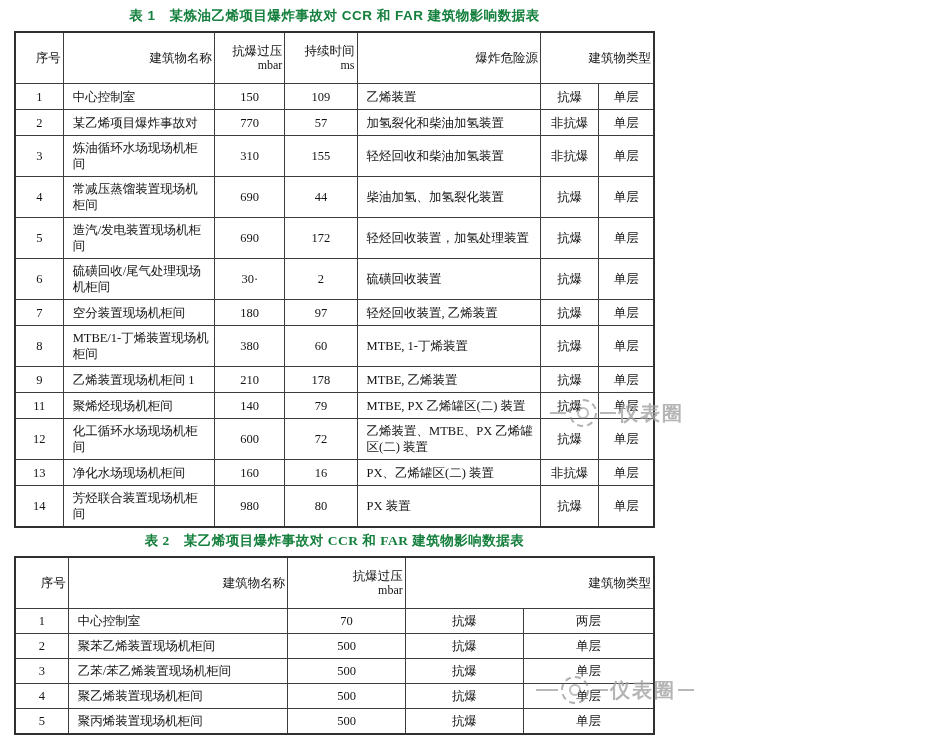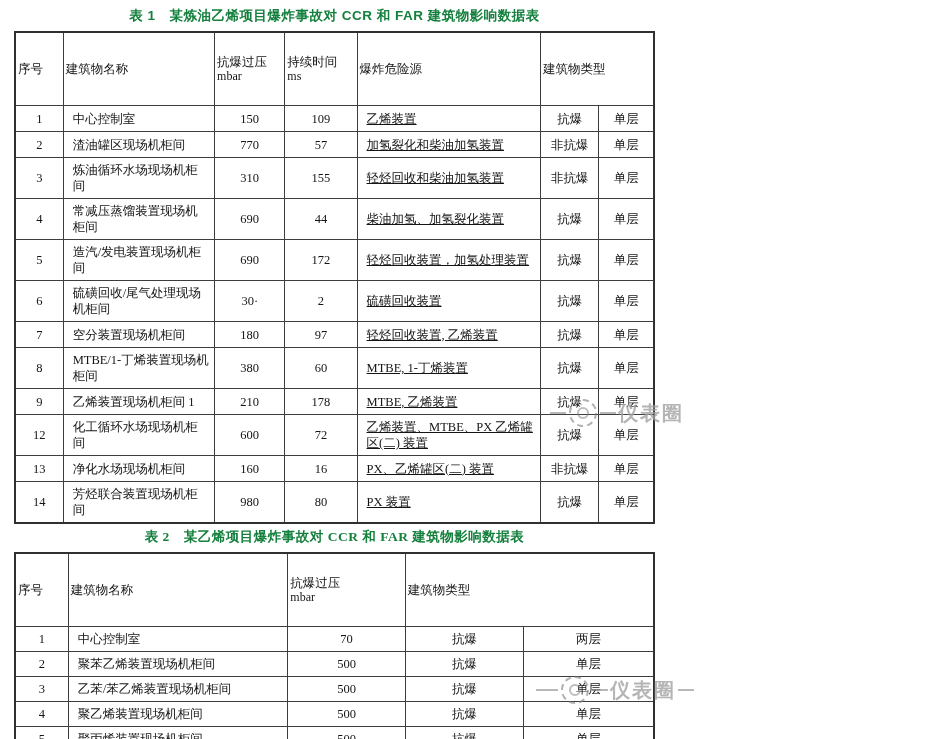--- a/index.html
+++ b/index.html
@@ -33,26 +33,26 @@
   }
   table{border:2px solid #303030;}
   th,td{
     border:1px solid #3d3d3d;
     padding:4px 4px;
     font-weight:normal;
     line-height:1.28;
     vertical-align:middle;
     overflow:hidden;
   }
-  thead th{text-align:left;padding:21px 2px;}
+  thead th{text-align:right;padding:10px 2px;}
   .hdr-unit{display:block;font-size:12px;line-height:1.15;}
   .hdr-main{display:block;line-height:1.3;}
   td.c{text-align:center;}
   td.l{text-align:left;padding-left:9px;}
-  td.hz{text-align:left;padding-left:9px;text-decoration:underline;}
+  td.hz{text-align:left;padding-left:9px;}
   .t1 td{height:17px;}
   .t2 td{height:15px;}
   .t2 thead th{height:30px;}
   
   .wm{
     position:absolute;
     display:flex;align-items:center;
     color:rgba(125,125,125,0.62);
     font-family:"Liberation Sans","DejaVu Sans",sans-serif;
     font-weight:bold;
@@ -125,21 +125,21 @@
           <td class="l">中心控制室</td>
           <td class="c">150</td>
           <td class="c">109</td>
           <td class="hz">乙烯装置</td>
           <td class="c">抗爆</td>
           <td class="c">单层</td>
         </tr>
 
         <tr>
           <td class="c">2</td>
-          <td class="l">渣油罐区现场机柜间</td>
+          <td class="l">某乙烯项目爆炸事故对</td>
           <td class="c">770</td>
           <td class="c">57</td>
           <td class="hz">加氢裂化和柴油加氢装置</td>
           <td class="c">非抗爆</td>
           <td class="c">单层</td>
         </tr>
 
         <tr>
           <td class="c">3</td>
           <td class="l">炼油循环水场现场机柜间</td>
@@ -204,20 +204,29 @@
           <td class="c">9</td>
           <td class="l">乙烯装置现场机柜间 1</td>
           <td class="c">210</td>
           <td class="c">178</td>
           <td class="hz">MTBE, 乙烯装置</td>
           <td class="c">抗爆</td>
           <td class="c">单层</td>
         </tr>
 
 
+        <tr>
+          <td class="c">11</td>
+          <td class="l">聚烯烃现场机柜间</td>
+          <td class="c">140</td>
+          <td class="c">79</td>
+          <td class="hz">MTBE, PX 乙烯罐区(二) 装置</td>
+          <td class="c">抗爆</td>
+          <td class="c">单层</td>
+        </tr>
 
         <tr>
           <td class="c">12</td>
           <td class="l">化工循环水场现场机柜间</td>
           <td class="c">600</td>
           <td class="c">72</td>
           <td class="hz">乙烯装置、MTBE、PX 乙烯罐区(二) 装置</td>
           <td class="c">抗爆</td>
           <td class="c">单层</td>
         </tr>

